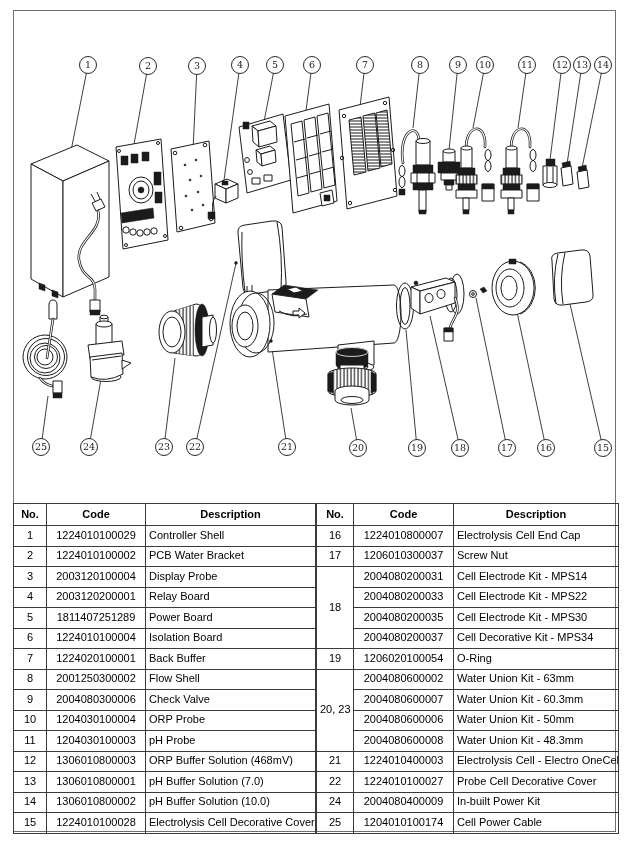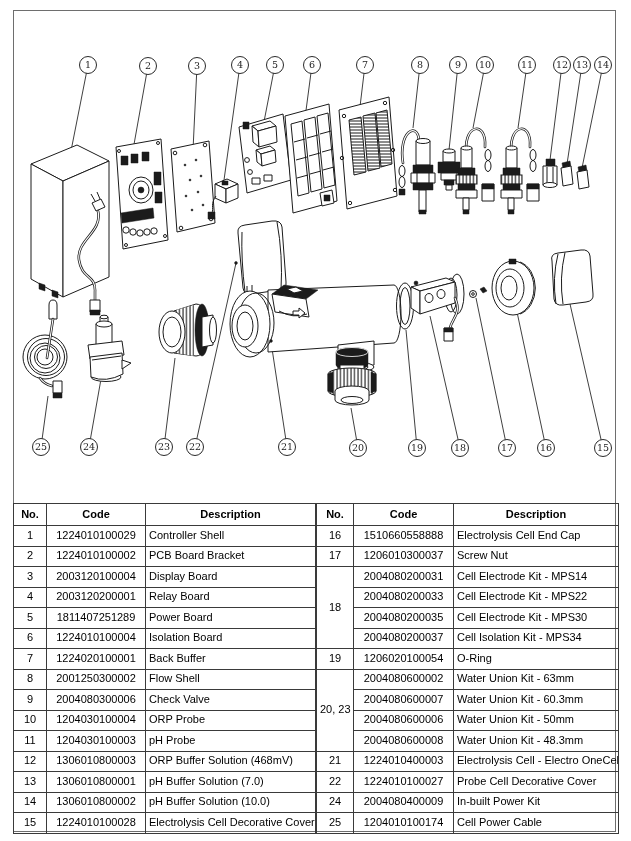--- a/index.html
+++ b/index.html
@@ -486,26 +486,26 @@
       </thead>
       <tbody id="tbody-left">
           <tr>
             <td class="c">1</td>
             <td class="c">1224010100029</td>
             <td>Controller Shell</td>
           </tr>
           <tr>
             <td class="c">2</td>
             <td class="c">1224010100002</td>
-            <td>PCB Board Bracket</td>
+            <td>PCB Water Bracket</td>
           </tr>
           <tr>
             <td class="c">3</td>
             <td class="c">2003120100004</td>
-            <td>Display Board</td>
+            <td>Display Probe</td>
           </tr>
           <tr>
             <td class="c">4</td>
             <td class="c">2003120200001</td>
             <td>Relay Board</td>
           </tr>
           <tr>
             <td class="c">5</td>
             <td class="c">1811407251289</td>
             <td>Power Board</td>
@@ -571,21 +571,21 @@
       <thead>
         <tr>
           <th>No.</th>
           <th>Code</th>
           <th>Description</th>
         </tr>
       </thead>
       <tbody id="tbody-right">
           <tr>
             <td class="c">16</td>
-            <td class="c">1510660558888</td>
+            <td class="c">1224010800007</td>
             <td>Electrolysis Cell End Cap</td>
           </tr>
           <tr>
             <td class="c">17</td>
             <td class="c">1206010300037</td>
             <td>Screw Nut</td>
           </tr>
           <tr>
             <td class="c" rowspan="4">18</td>
             <td class="c">2004080200031</td>
@@ -594,21 +594,21 @@
           <tr>
             <td class="c">2004080200033</td>
             <td>Cell Electrode Kit - MPS22</td>
           </tr>
           <tr>
             <td class="c">2004080200035</td>
             <td>Cell Electrode Kit - MPS30</td>
           </tr>
           <tr>
             <td class="c">2004080200037</td>
-            <td>Cell Isolation Kit - MPS34</td>
+            <td>Cell Decorative Kit - MPS34</td>
           </tr>
           <tr>
             <td class="c">19</td>
             <td class="c">1206020100054</td>
             <td>O-Ring</td>
           </tr>
           <tr>
             <td class="c" rowspan="4">20, 23</td>
             <td class="c">2004080600002</td>
             <td>Water Union Kit - 63mm</td>

